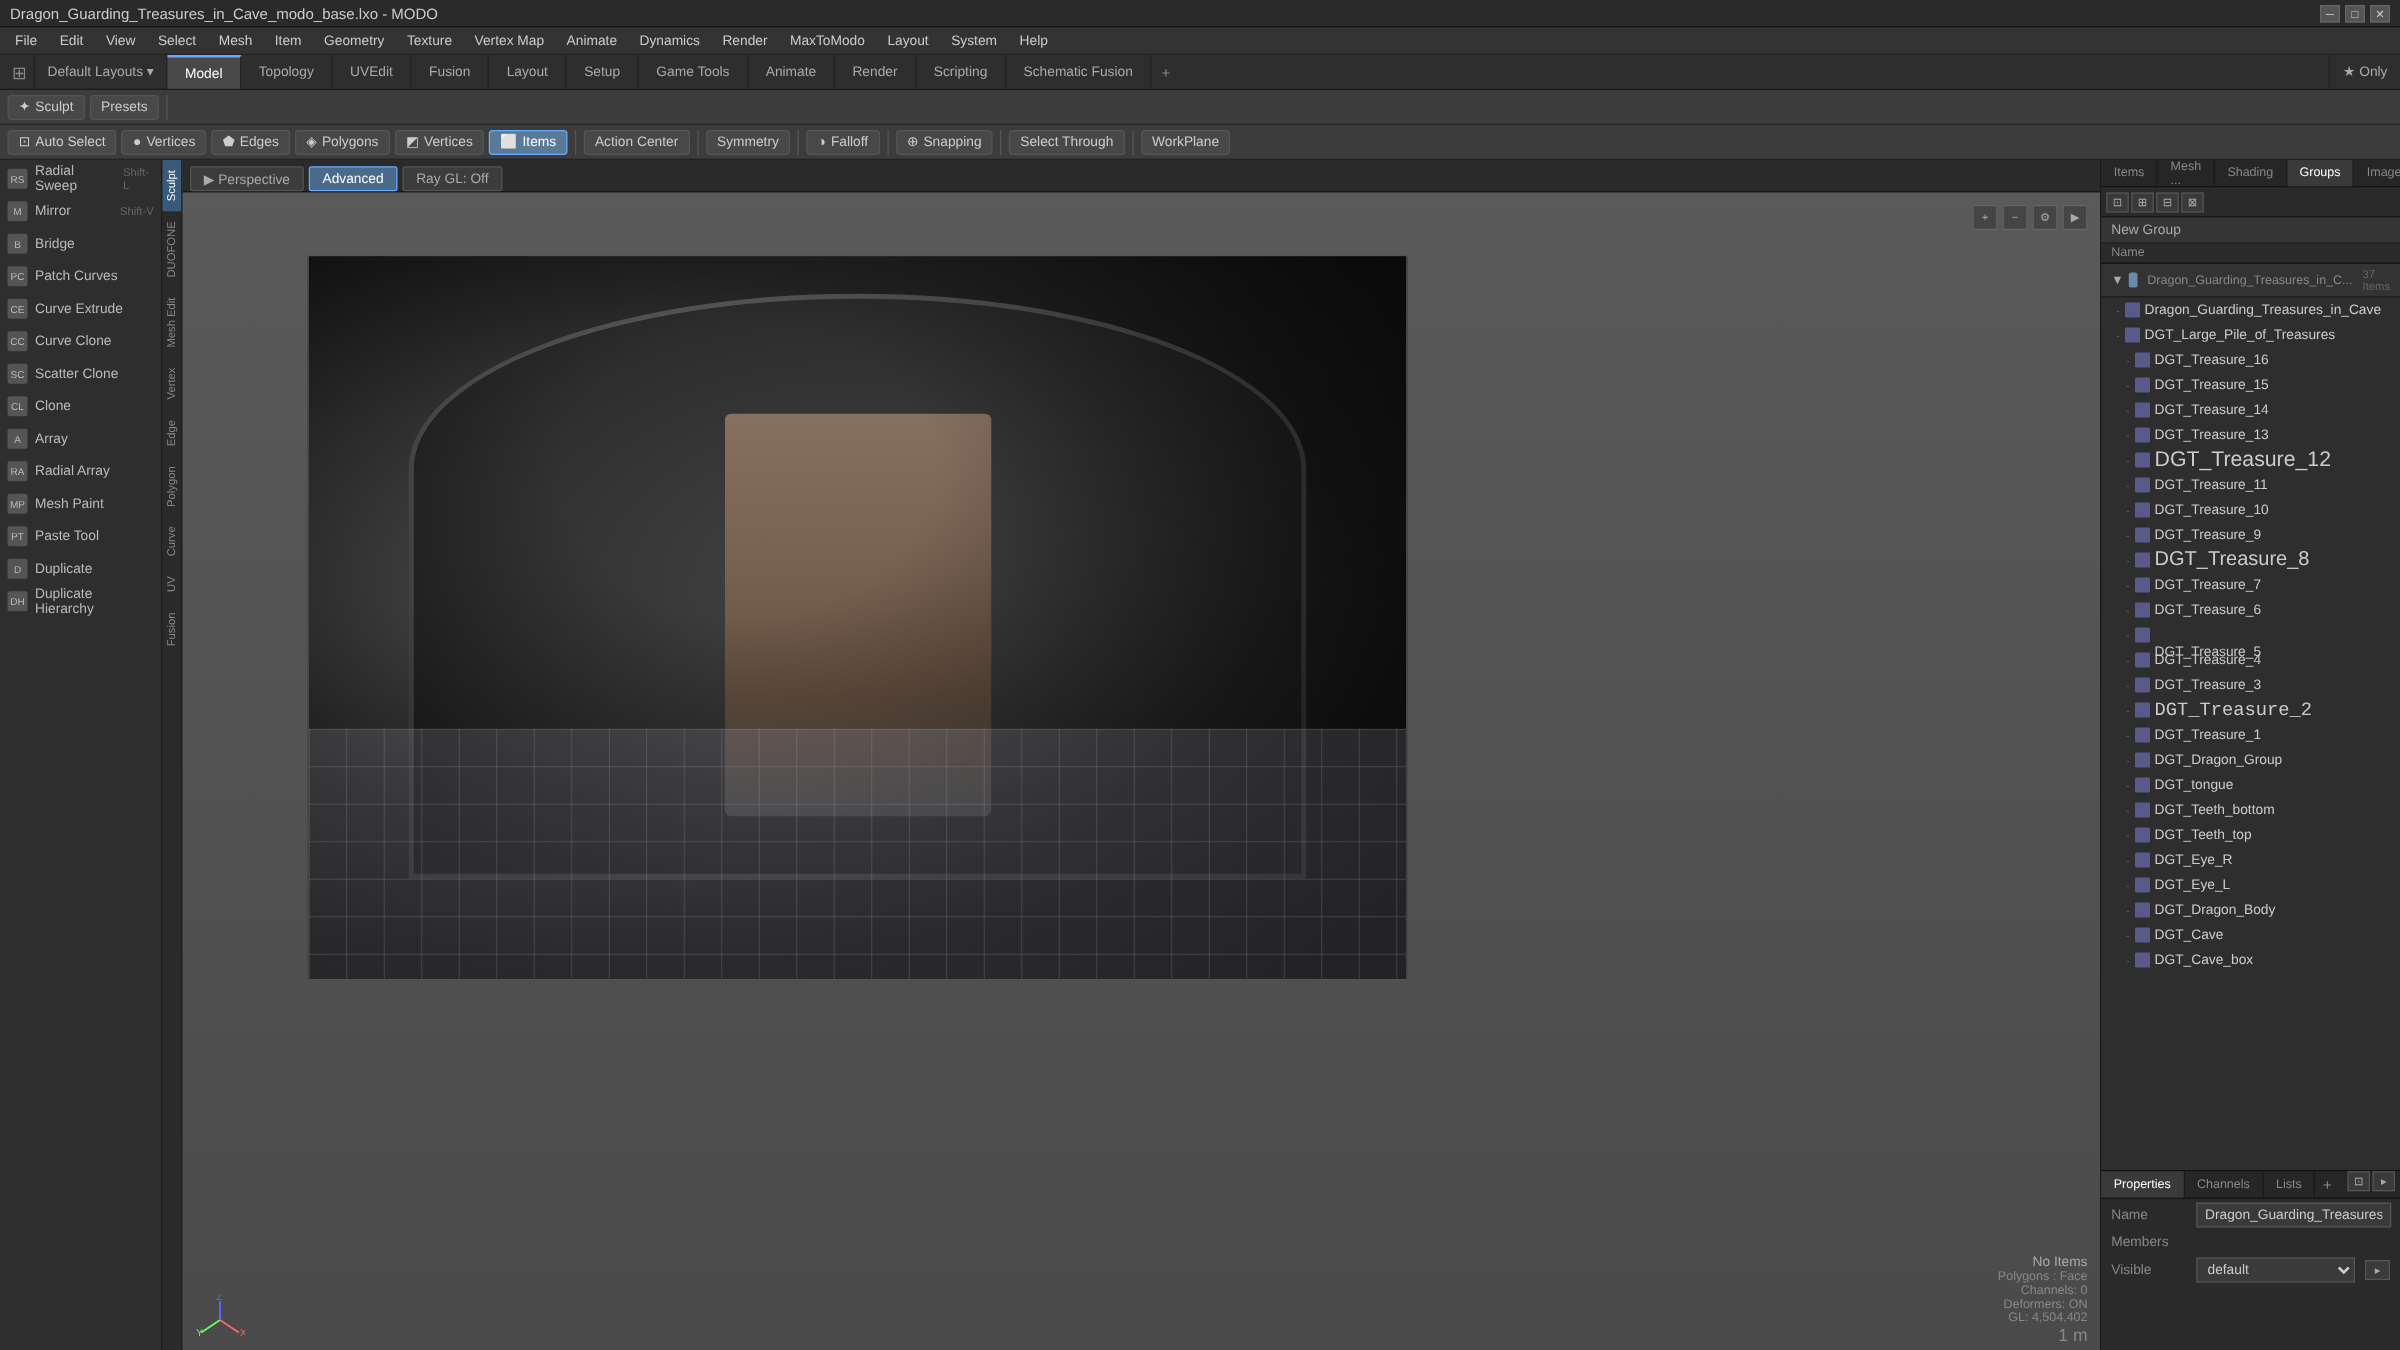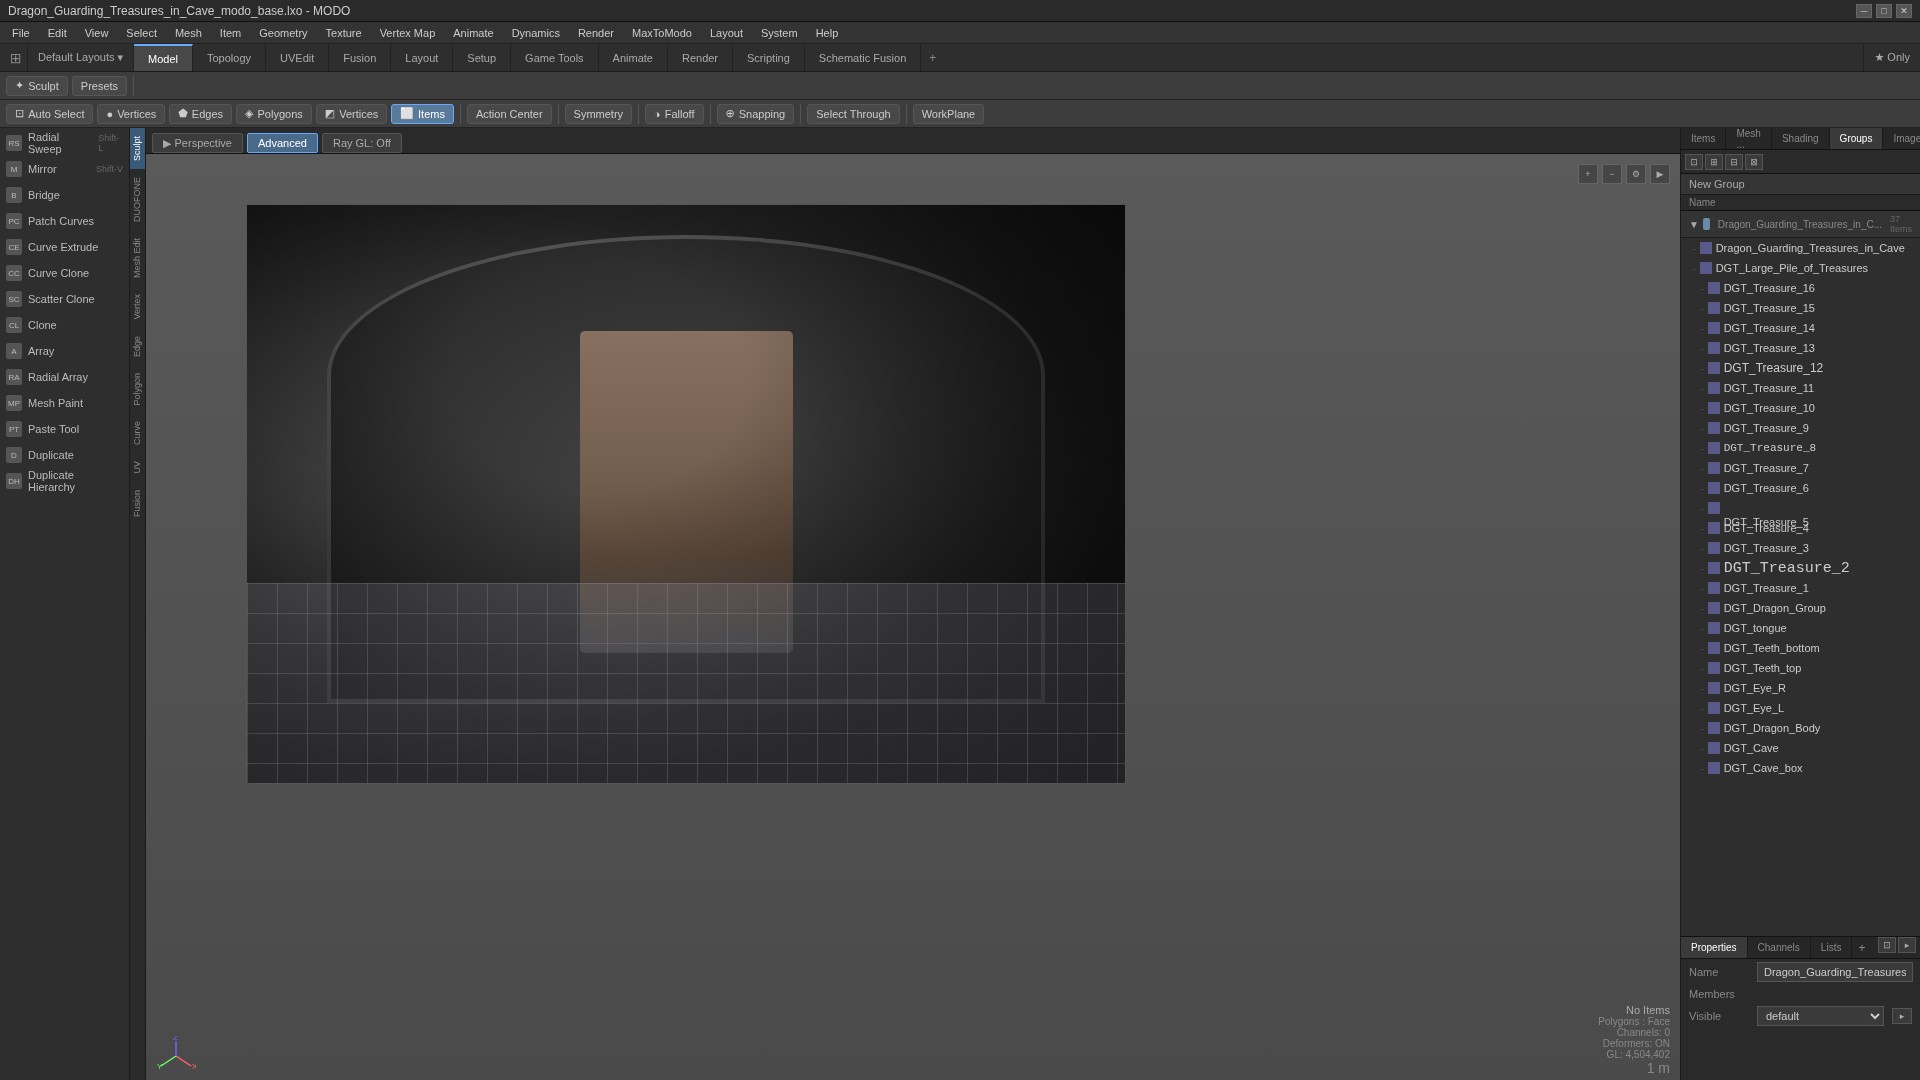--- a/index.html
+++ b/index.html
@@ -404,21 +404,21 @@
           </span>
           <span class="scene-item-icon eye"></span>
           <span style="font-size:11px;">DGT_Treasure_13</span>
         </div>
         <div class="scene-item">
           <span class="item-indent" style="width:8px"></span>
           <span class="item-arrows">
             <span class="item-arrow">-</span>
           </span>
           <span class="scene-item-icon eye"></span>
-          <span style="font-size:12px;">DGT_Treasure_12</span>
+          <span style="font-size:17px;">DGT_Treasure_12</span>
         </div>
         <div class="scene-item">
           <span class="item-indent" style="width:8px"></span>
           <span class="item-arrows">
             <span class="item-arrow">-</span>
           </span>
           <span class="scene-item-icon eye"></span>
           <span style="font-size:11px;">DGT_Treasure_11</span>
         </div>
         <div class="scene-item">
@@ -436,21 +436,21 @@
           </span>
           <span class="scene-item-icon eye"></span>
           <span style="font-size:11px;">DGT_Treasure_9</span>
         </div>
         <div class="scene-item">
           <span class="item-indent" style="width:8px"></span>
           <span class="item-arrows">
             <span class="item-arrow">-</span>
           </span>
           <span class="scene-item-icon eye"></span>
-          <span style="font-size:11px;font-family:Liberation Mono, monospace;">DGT_Treasure_8</span>
+          <span style="font-size:16px;">DGT_Treasure_8</span>
         </div>
         <div class="scene-item">
           <span class="item-indent" style="width:8px"></span>
           <span class="item-arrows">
             <span class="item-arrow">-</span>
           </span>
           <span class="scene-item-icon eye"></span>
           <span style="font-size:11px;">DGT_Treasure_7</span>
         </div>
         <div class="scene-item">

